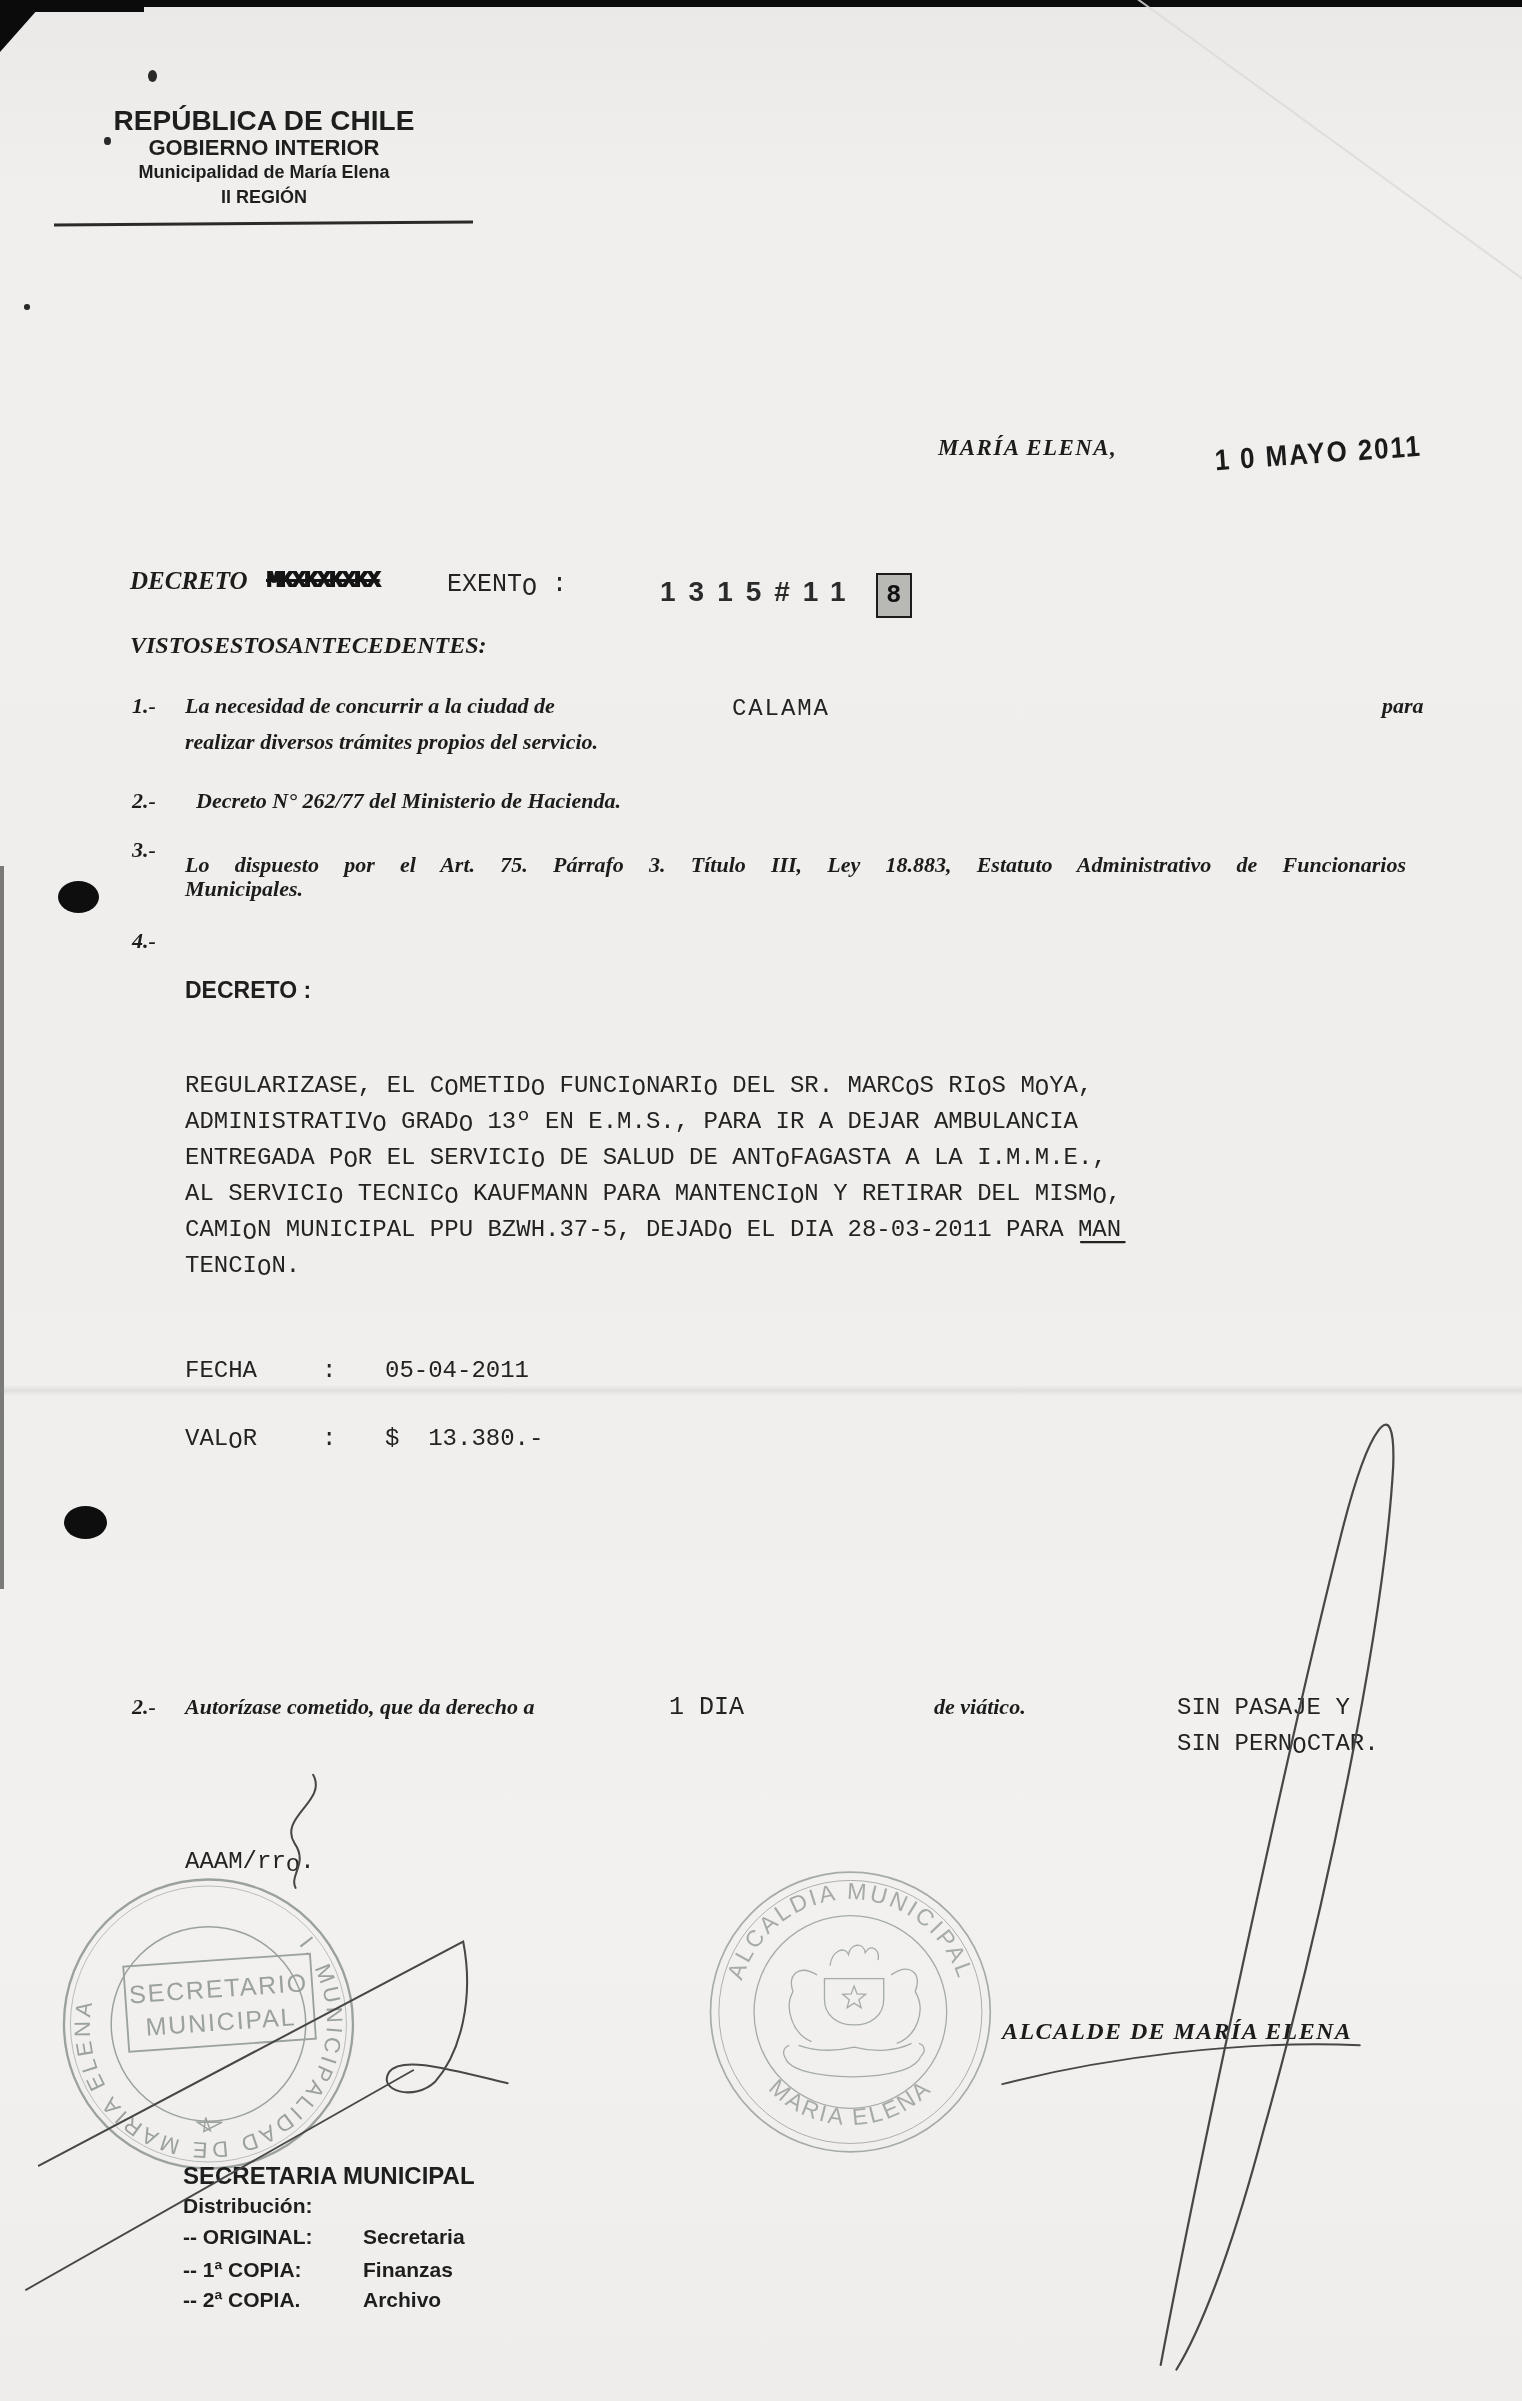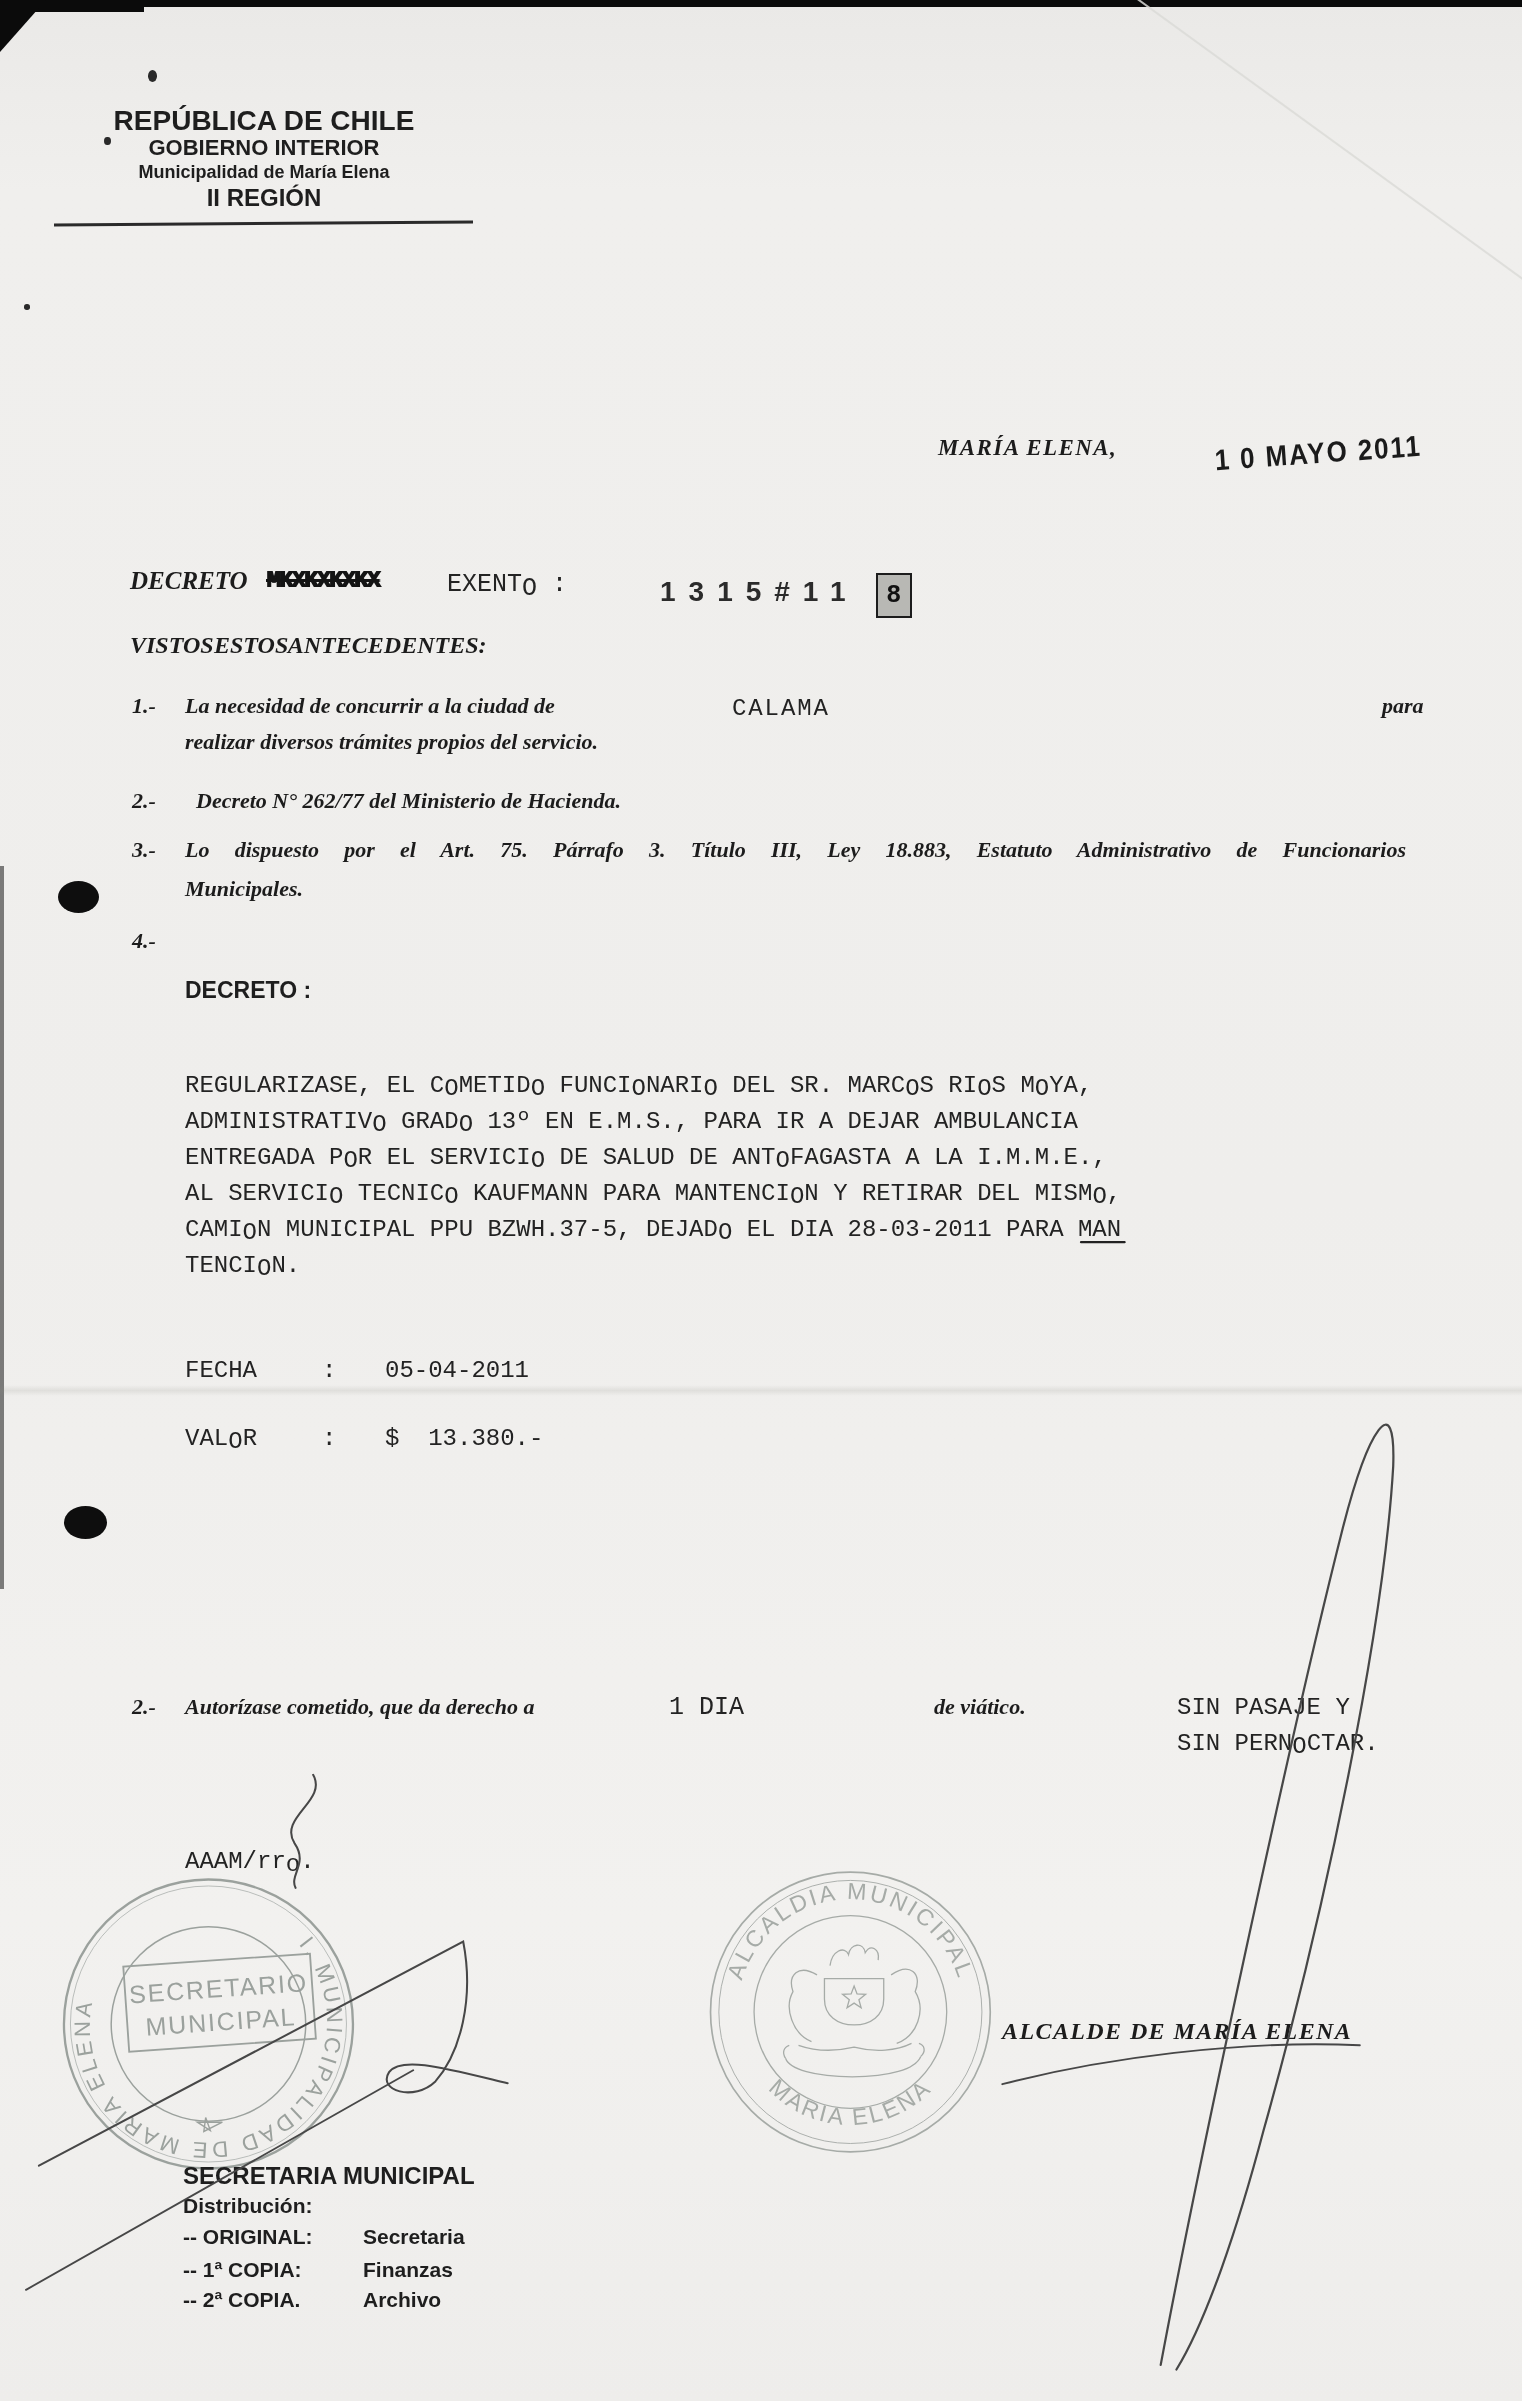--- a/index.html
+++ b/index.html
@@ -12,21 +12,21 @@
   
   .it{font-family:"Liberation Serif",serif;font-style:italic;font-weight:700;
       font-size:22px;color:#1c1c1c;white-space:nowrap;}
   
   .tw{font-family:"Liberation Mono",monospace;font-size:24px;color:#232323;
       white-space:pre;line-height:36px;}
   .lo{position:relative;top:0.14em;}
   .sansb{font-weight:700;color:#1e1e1e;white-space:nowrap;}
   .hdr{width:426px;text-align:center;}
   .hdr div{white-space:nowrap;}
-  .just{white-space:normal;text-align:justify;text-align-last:justify;}
+  .just{white-space:normal;text-align:justify;text-align-last:justify;margin-top:15px;}
   .stamp-num{font-family:"Liberation Sans",sans-serif;font-weight:700;font-size:28px;
       letter-spacing:13px;color:#2b2b2b;white-space:nowrap;}
   .boxed8{display:inline-block;width:31.5px;height:41px;line-height:41px;text-align:center;
       border:2.8px solid #1c1c1c;background:#b8b8b4;color:#111;
       font-family:"Liberation Mono",monospace;font-weight:700;font-size:25px;}
   .struck{font-family:"Liberation Mono",monospace;font-weight:700;font-size:24px;
       color:#141414;text-decoration:line-through;text-decoration-thickness:2.8px;
       letter-spacing:-1.9px;text-shadow:1.4px 0 0 #141414;white-space:nowrap;}
   .datestamp{font-weight:700;font-size:26px;color:#1b1b1b;letter-spacing:1.9px;
       transform:rotate(-4deg) scaleY(1.12);transform-origin:left bottom;white-space:nowrap;}
@@ -98,21 +98,21 @@
     </text>
     <text font-family="Liberation Sans, sans-serif" font-size="25" letter-spacing="3" fill="#a6aba7" text-anchor="middle">
       <textPath href="#arc-bot" startOffset="50%">MARIA ELENA</textPath>
     </text>
   </svg>
 
   <div class="abs hdr" style="left:51px;top:106px">
     <div class="sansb" style="font-size:28px;line-height:30px">REPÚBLICA DE CHILE</div>
     <div class="sansb" style="font-size:22px;line-height:24px">GOBIERNO INTERIOR</div>
     <div class="sansb" style="font-size:18px;line-height:25px">Municipalidad de María Elena</div>
-    <div class="sansb" style="font-size:24px;line-height:25px">II REGIÓN</div>
+    <div class="sansb" style="font-size:18px;line-height:25px">II REGIÓN</div>
   </div>
   <div class="abs" style="left:54px;top:222px;width:419px;height:2.8px;background:#2a2a2a;transform:rotate(-0.4deg)"></div>
 
   <div class="abs it" style="left:938px;top:435px;font-size:23px;letter-spacing:1.4px">MARÍA ELENA,</div>
   <div class="abs datestamp" style="left:1216px;top:447px">1 0 MAYO 2011</div>
 
   <div class="abs it" style="left:130px;top:567px;font-size:25px">DECRETO</div>
   <div class="abs struck" style="left:266px;top:567px">MKXKXKXKX</div>
   <div class="abs tw" style="left:447px;top:567px;font-size:25px">EXENT<span class="lo">O</span> :</div>
   <div class="abs stamp-num" style="left:660px;top:576px">1315#11</div>

